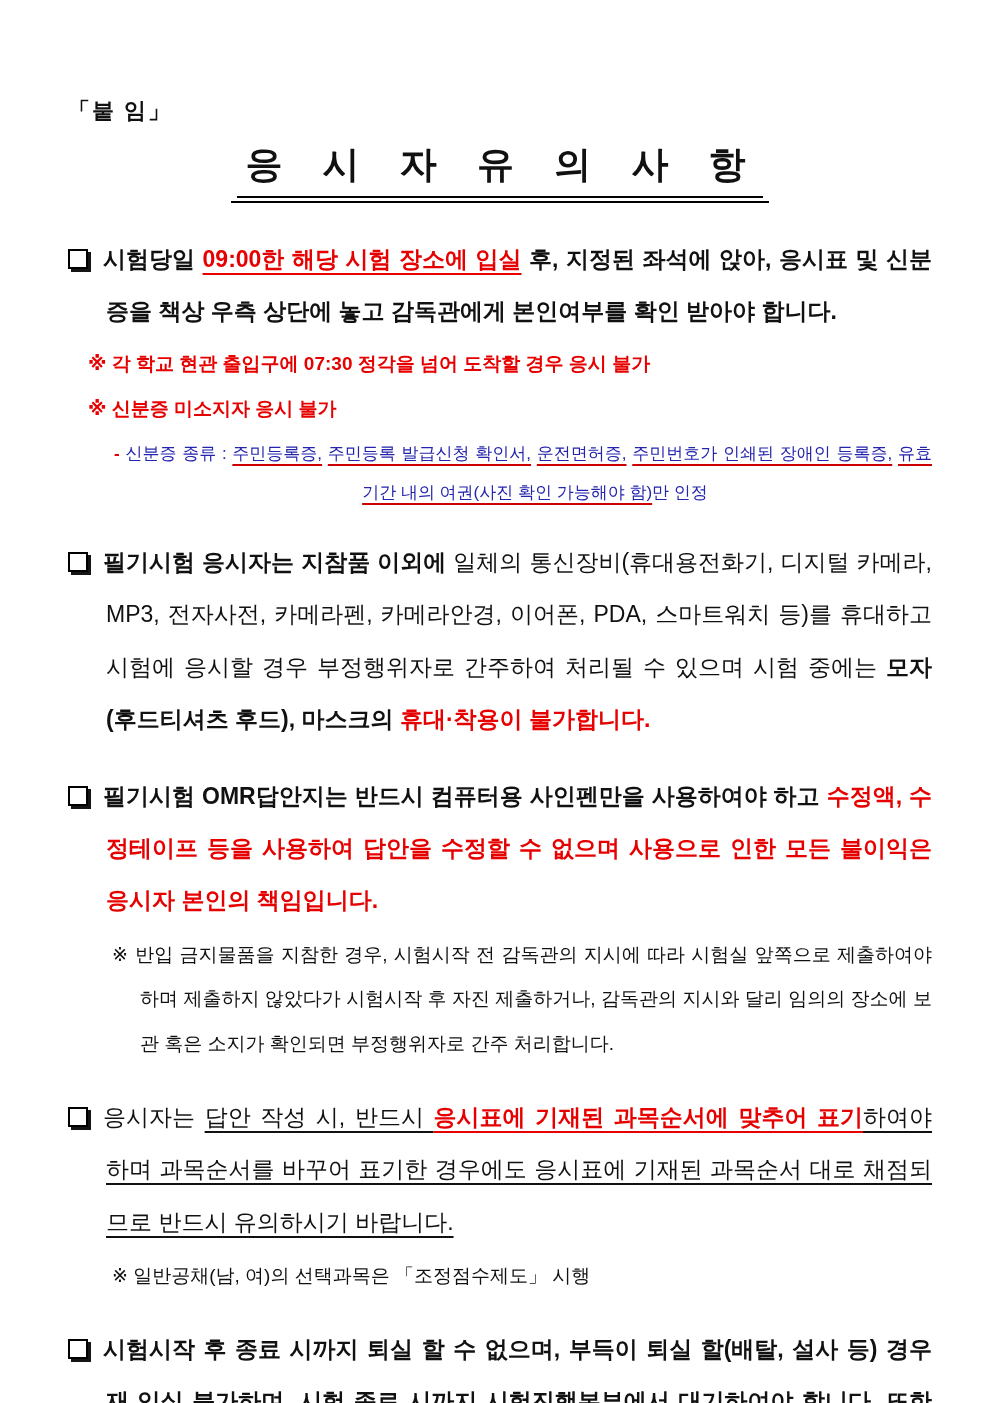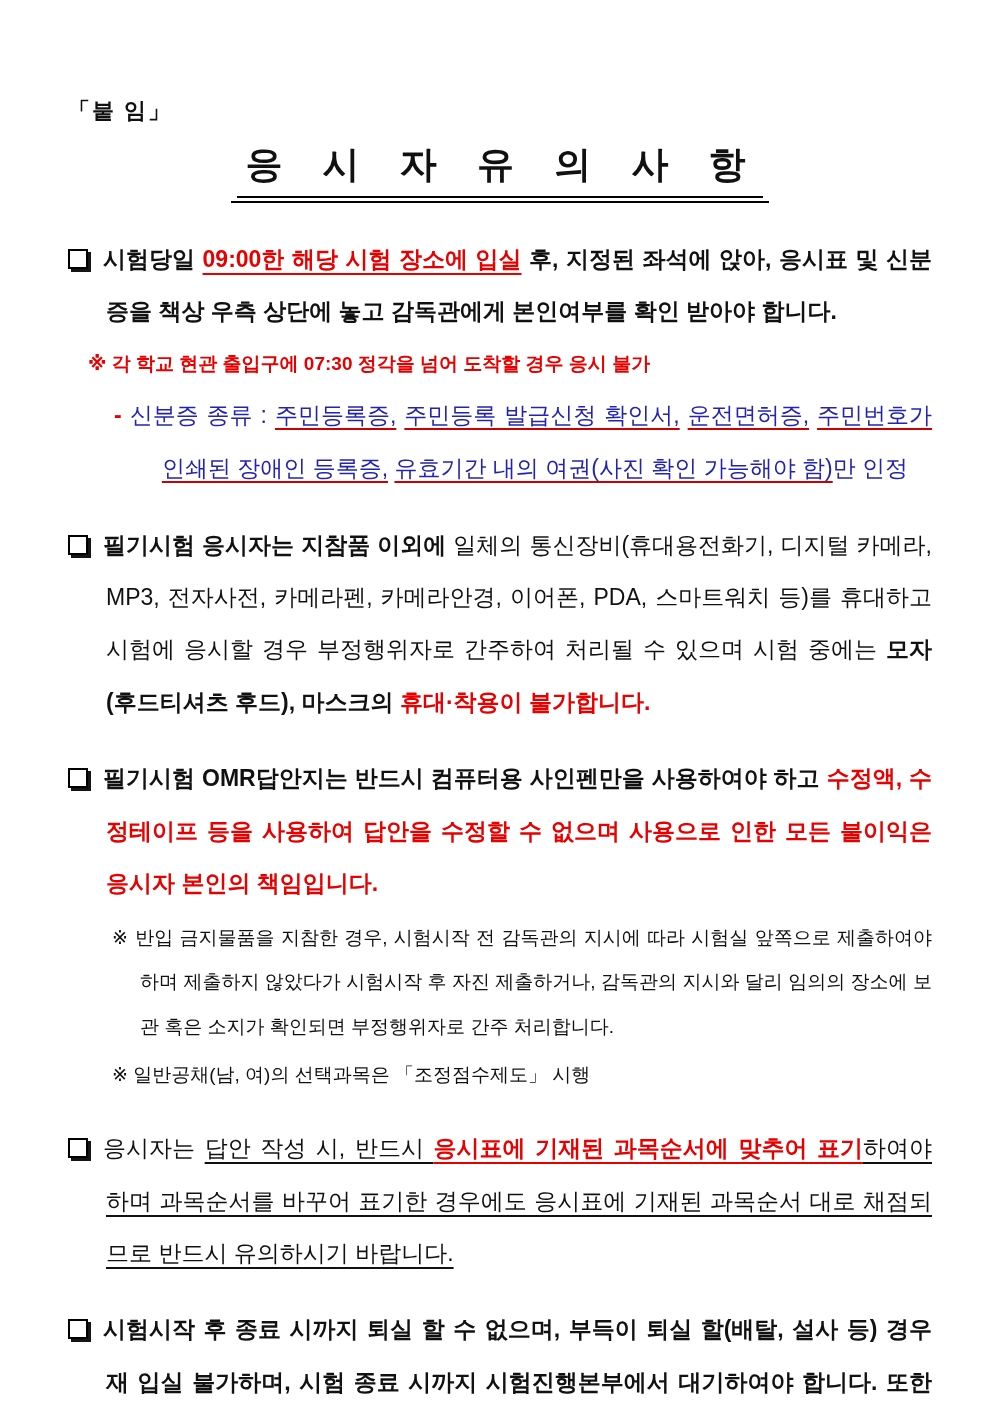--- a/index.html
+++ b/index.html
@@ -31,21 +31,21 @@
   .checkbox{
     display:inline-block;width:20px;height:20px;background:#fff;
     border:2px solid #000;box-shadow:3px 3px 0 #151515;
     margin-right:15px;transform:translateY(2px);text-indent:0;
   }
   .subnote-red{
     font-size:19px;line-height:2.15;padding-left:44px;text-indent:-24px;
     font-weight:bold;color:var(--red);
   }
   .dash{
-    font-size:23px;line-height:2.3;text-align:justify;
+    font-size:17px;line-height:2.3;text-align:justify;
     padding-left:70px;text-indent:-24px;
   }
   .dash.center-last{text-align-last:center;}
   .subnote-black{
     font-size:19px;line-height:2.35;text-align:justify;
     padding-left:72px;text-indent:-28px;margin-top:2px;
   }
   .marker{font-weight:inherit;}
   .marker.r{color:var(--red);}
   .marker.b{font-weight:bold;}
@@ -71,20 +71,21 @@
 
 <div class="attachment">「붙 임」</div>
 
 <div class="title-wrap">
   <span class="title-outer"><span class="title-inner">응 시 자  유 의 사 항</span></span>
 </div>
 
 <div id="notices">
     <div class="block bullet"><span class="checkbox"></span><span class="run b">시험당일 </span><span class="run b r u">09:00한 해당 시험 장소에 입실</span><span class="run b"> 후, 지정된 좌석에 앉아, 응시표 및 신분증을 책상 우측 상단에 놓고 감독관에게 본인여부를 확인 받아야 합니다.</span></div>
     <div class="block subnote-red"><span class="marker r b">※ </span><span class="run b r">각 학교 현관 출입구에 07:30 정각을 넘어 도착할 경우 응시 불가</span></div>
+    <div class="block subnote-red"><span class="marker r b">※ </span><span class="run b r">신분증 미소지자 응시 불가</span></div>
     <div class="block dash center-last"><span class="marker r b">- </span><span class="run bl">신분증 종류 : </span><span class="run bl ur">주민등록증,</span><span class="run bl"> </span><span class="run bl ur">주민등록 발급신청 확인서,</span><span class="run bl"> </span><span class="run bl ur">운전면허증,</span><span class="run bl"> </span><span class="run bl ur">주민번호가 인쇄된 장애인 등록증,</span><span class="run bl"> </span><span class="run bl ur">유효기간 내의 여권(사진 확인 가능해야 함)</span><span class="run bl">만 인정</span></div>
     <div class="block bullet"><span class="checkbox"></span><span class="run b">필기시험 응시자는 지참품 이외에</span><span class="run "> 일체의 통신장비(휴대용전화기, 디지털 카메라, MP3, 전자사전, 카메라펜, 카메라안경, 이어폰, PDA, 스마트워치 등)를 휴대하고 시험에 응시할 경우 부정행위자로 간주하여 처리될 수 있으며 시험 중에는 </span><span class="run b">모자(후드티셔츠 후드), 마스크의</span><span class="run "> </span><span class="run b r">휴대·착용이 불가합니다.</span></div>
     <div class="block bullet"><span class="checkbox"></span><span class="run b">필기시험 OMR답안지는 반드시 컴퓨터용 사인펜만을 사용하여야 하고 </span><span class="run b r">수정액, 수정테이프 등을 사용하여 답안을 수정할 수 없으며 사용으로 인한 모든 불이익은 응시자 본인의 책임입니다.</span></div>
     <div class="block subnote-black"><span class="marker ">※ </span><span class="run ">반입 금지물품을 지참한 경우, 시험시작 전 감독관의 지시에 따라 시험실 앞쪽으로 제출하여야 하며 제출하지 않았다가 시험시작 후 자진 제출하거나, 감독관의 지시와 달리 임의의 장소에 보관 혹은 소지가 확인되면 부정행위자로 간주 처리합니다.</span></div>
+    <div class="block bullet"><span class="checkbox"></span><span class="run ">응시자는 </span><span class="run u">답안 작성 시, 반드시 </span><span class="run b r u">응시표에 기재된 과목순서에 맞추어 표기</span><span class="run u">하여야 하며 과목순서를 바꾸어 표기한 경우에도 응시표에 기재된 과목순서 대로 채점되므로 반드시 유의하시기 바랍니다.</span></div>
     <div class="block subnote-black"><span class="marker ">※ </span><span class="run ">일반공채(남, 여)의 선택과목은 「조정점수제도」 시행</span></div>
-    <div class="block bullet"><span class="checkbox"></span><span class="run ">응시자는 </span><span class="run u">답안 작성 시, 반드시 </span><span class="run b r u">응시표에 기재된 과목순서에 맞추어 표기</span><span class="run u">하여야 하며 과목순서를 바꾸어 표기한 경우에도 응시표에 기재된 과목순서 대로 채점되므로 반드시 유의하시기 바랍니다.</span></div>
     <div class="block bullet"><span class="checkbox"></span><span class="run b">시험시작 후 종료 시까지 퇴실 할 수 없으며, 부득이 퇴실 할(배탈, 설사 등) 경우 재 입실 불가하며, 시험 종료 시까지 시험진행본부에서 대기하여야 합니다. 또한 </span><span class="run b r u">시험시간 중에는 화장실을 이용할 수 없으므로</span></div>
   </div>
 
 </body></html>

